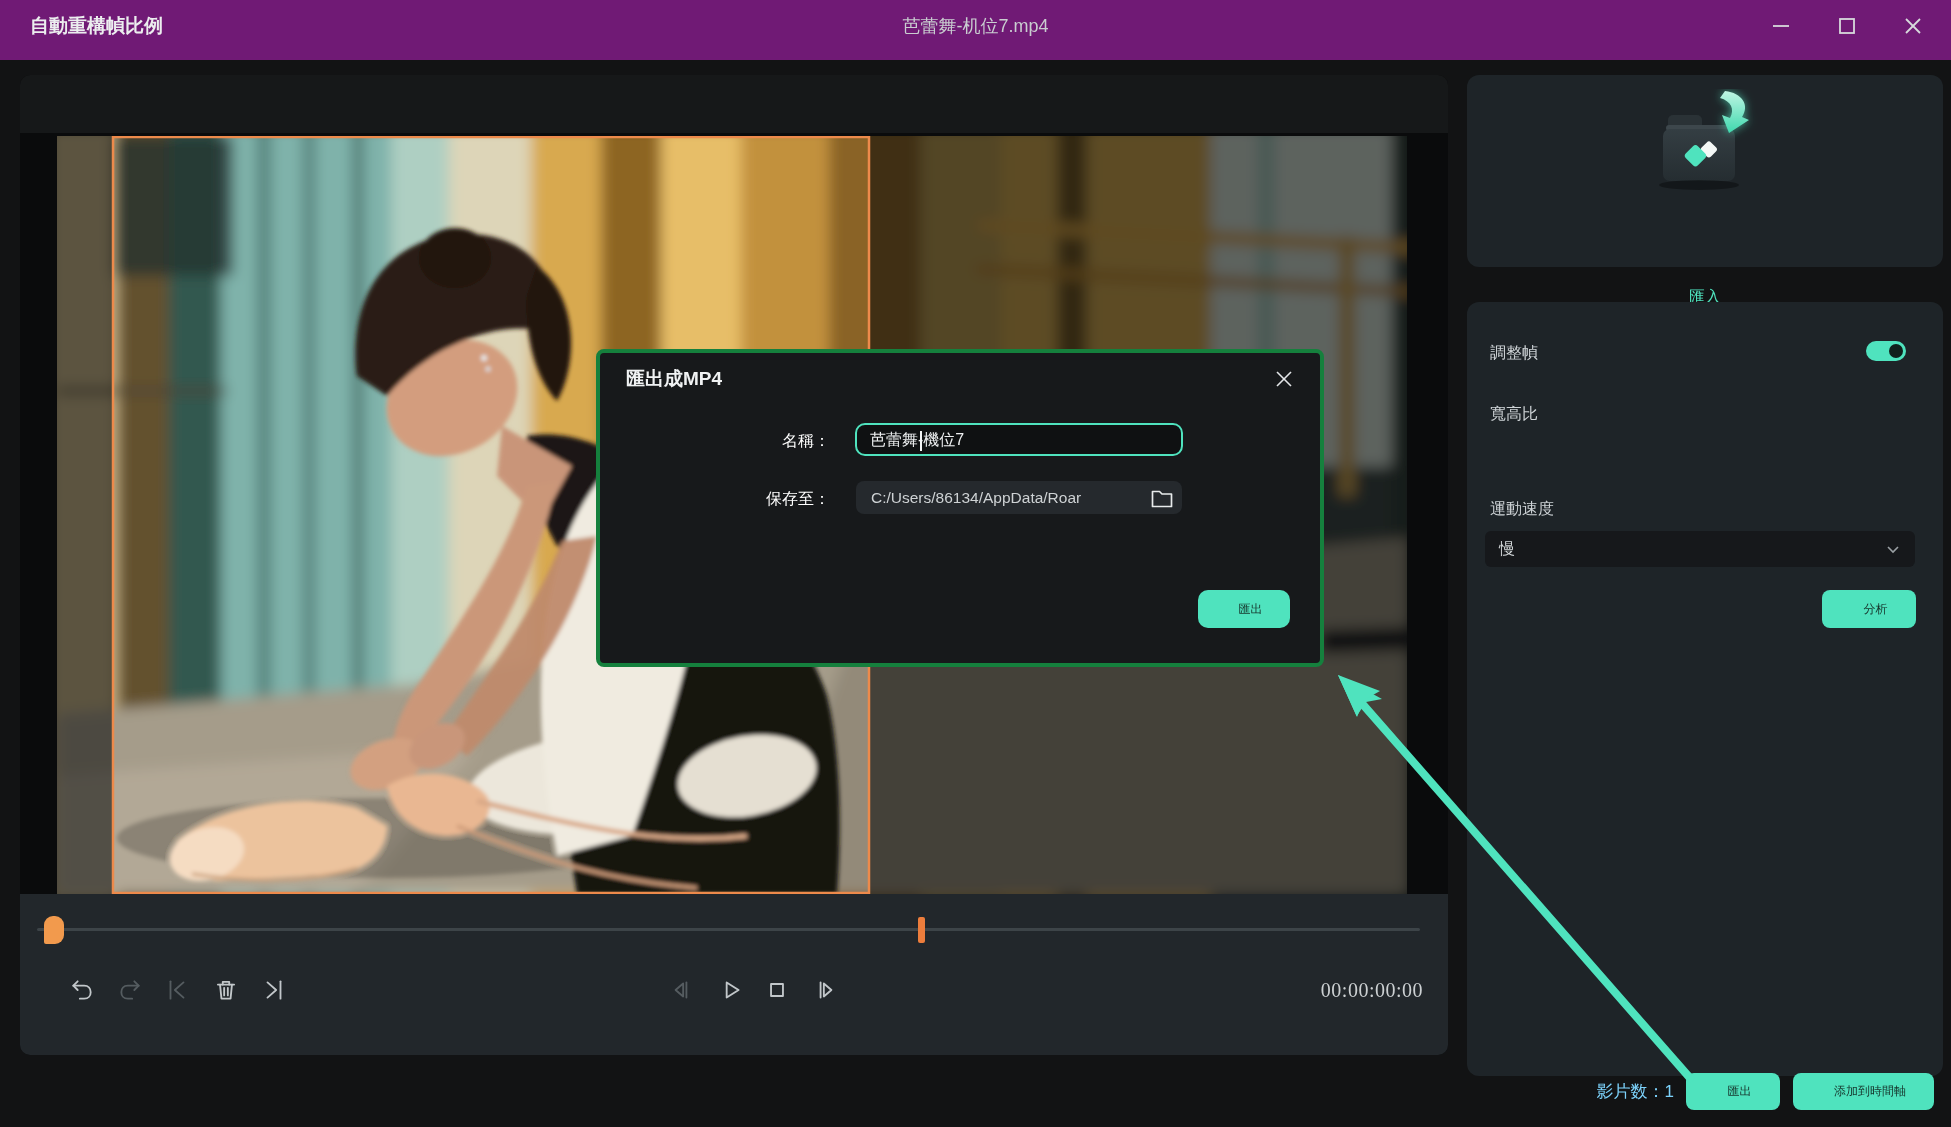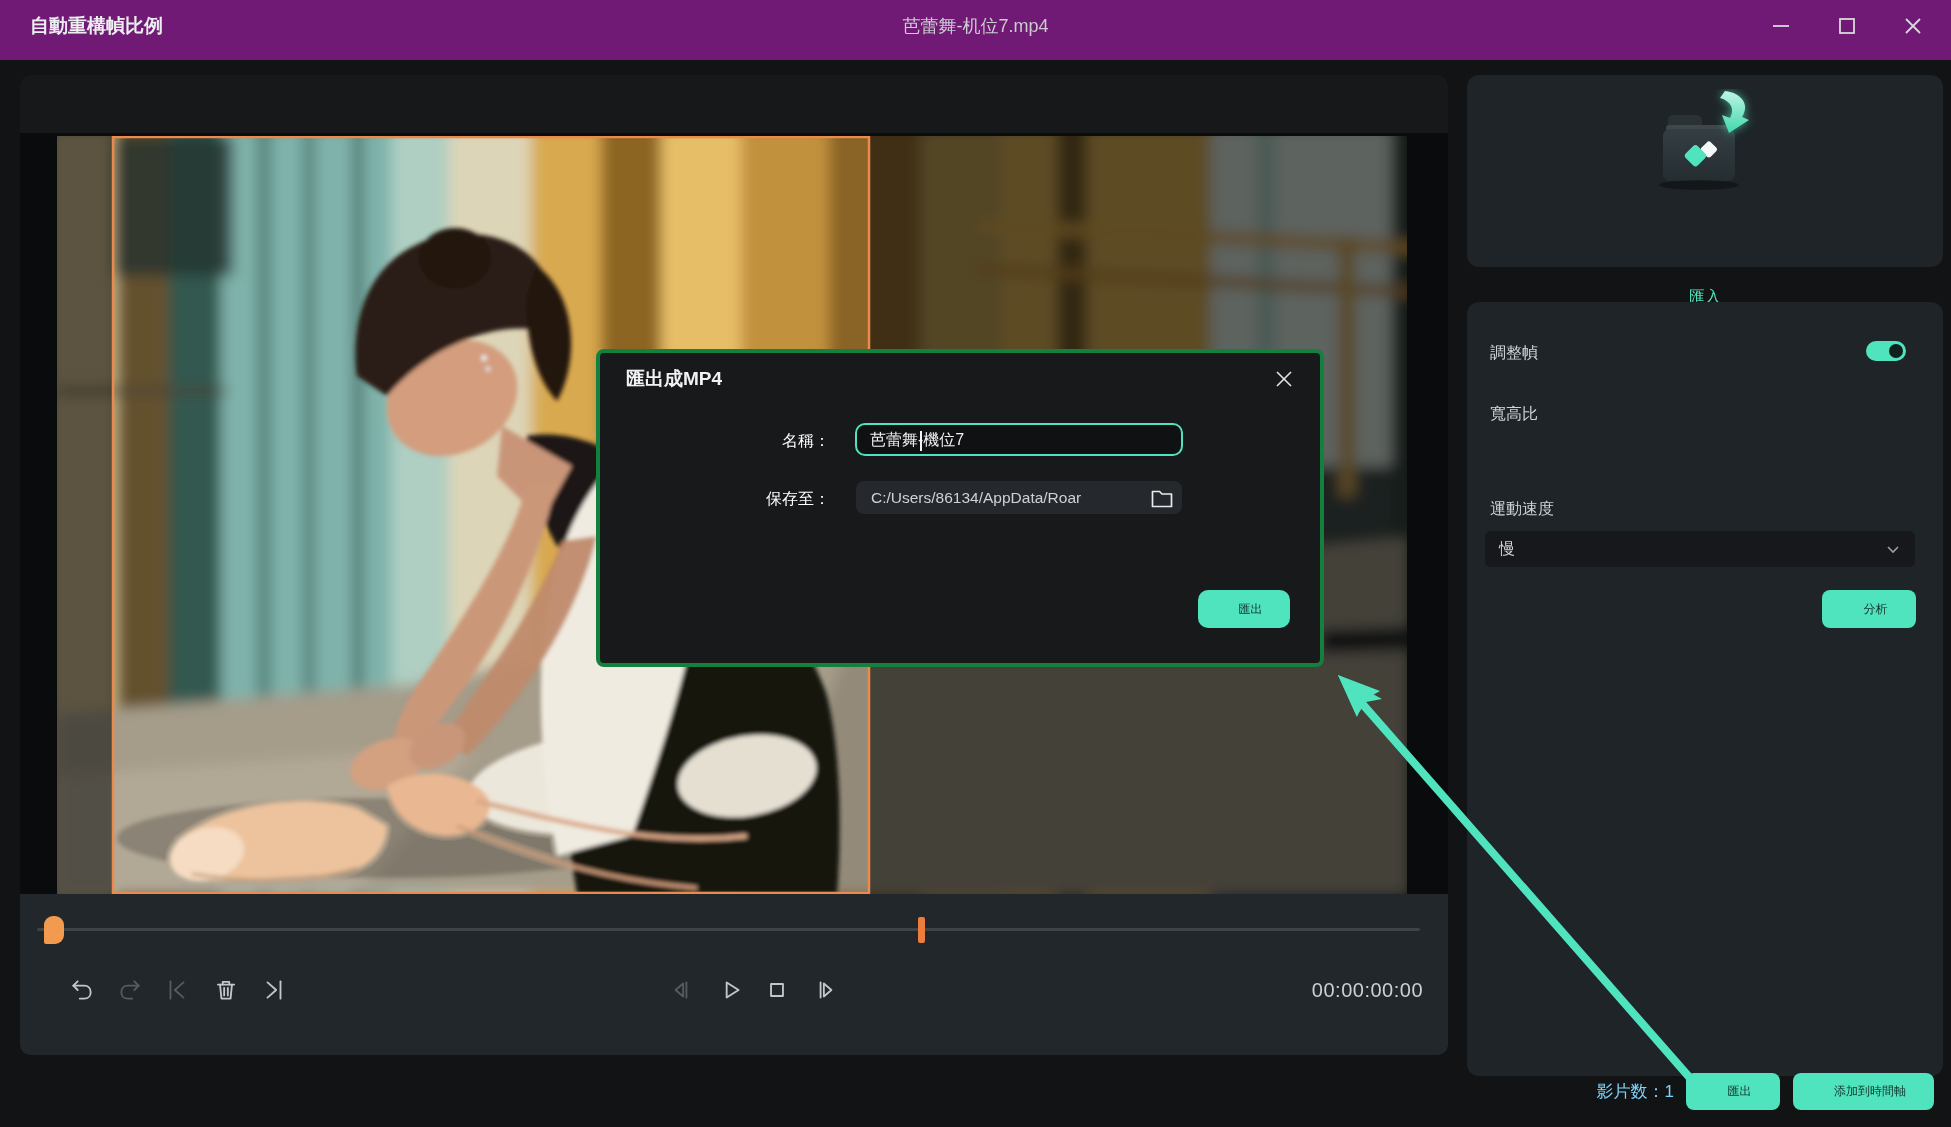--- a/index.html
+++ b/index.html
@@ -9,21 +9,21 @@
 
   
   .titlebar { position:absolute; left:0; top:0; width:1951px; height:60px; background:#701a75; }
   .app-title { position:absolute; left:30px; top:0; height:52px; line-height:52px; color:#eceeef; font-size:19px; font-weight:700; }
   .doc-title { position:absolute; left:0; right:0; top:0; height:52px; line-height:52px; text-align:center; color:#c9cdd0; font-size:18px; }
   .win-btns { position:absolute; right:18px; top:6px; display:flex; gap:26px; }
   .win-btn { width:40px; height:40px; display:flex; align-items:center; justify-content:center; color:#d7dadc; cursor:pointer; }
   .win-btn svg { stroke:#d7dadc; }
 
   
-  .main-panel { position:absolute; left:20px; top:75px; width:1428px; height:980px; background:#0a0b0c; border-radius:10px; }
+  .main-panel { position:absolute; left:20px; top:75px; width:1428px; height:980px; background:#0a0b0c; border-radius:10px;font-family:Liberation Serif, serif; }
   .preview-toolbar { position:absolute; left:0; top:0; width:1428px; height:58px; background:#161819; border-radius:10px 10px 0 0; }
   .video-frame { position:absolute; left:37px; top:61px; width:1350px; height:758px; background:#000; overflow:hidden; }
   .video-frame svg { display:block; }
 
   
   .controls-strip { position:absolute; left:0; bottom:0; width:1428px; height:161px; background:#22272b; border-radius:0 0 10px 10px; }
   .timeline-track { position:absolute; left:17px; top:34px; width:1383px; height:3px; background:#3d4448; border-radius:2px; }
   .playhead-flag { position:absolute; left:24px; top:22px; width:20px; height:28px; background:#f29a4d; border-radius:9px 9px 9px 2px; }
   .timeline-marker { position:absolute; left:898px; top:23px; width:7px; height:26px; background:#ed7d3c; border-radius:2px; }
   .transport { position:absolute; left:0; top:66px; width:1428px; height:60px; }

